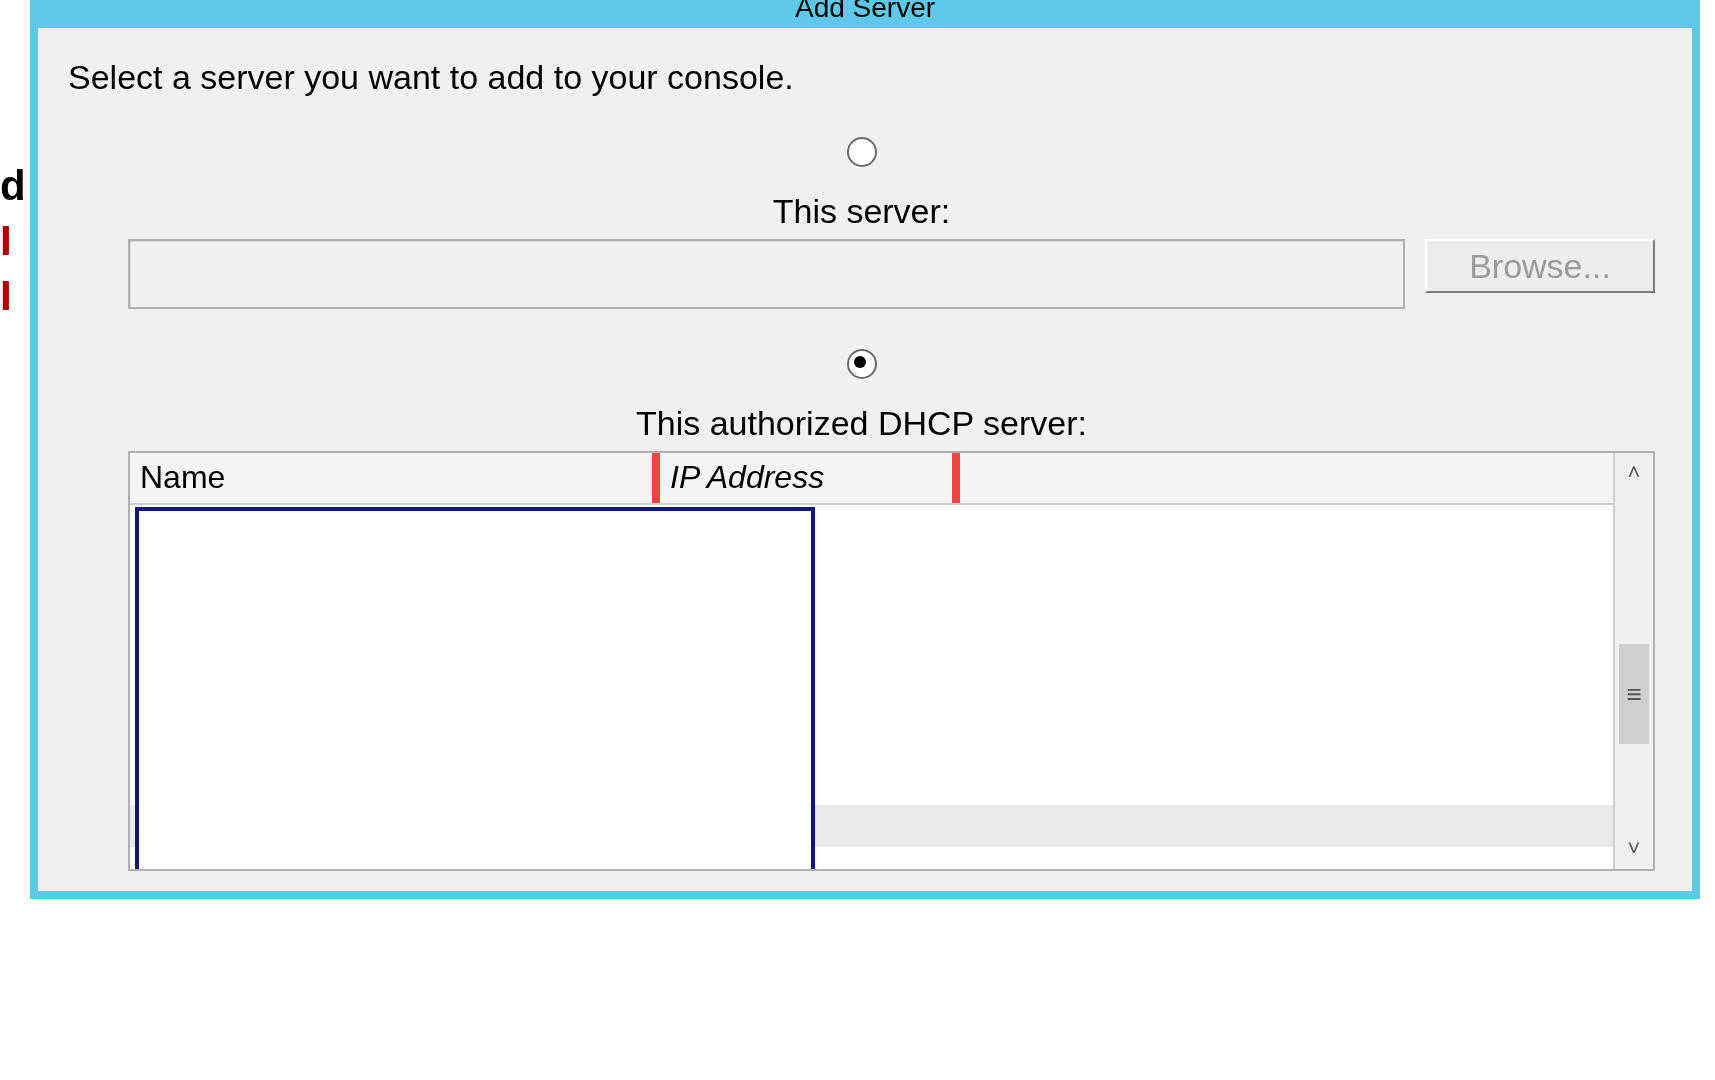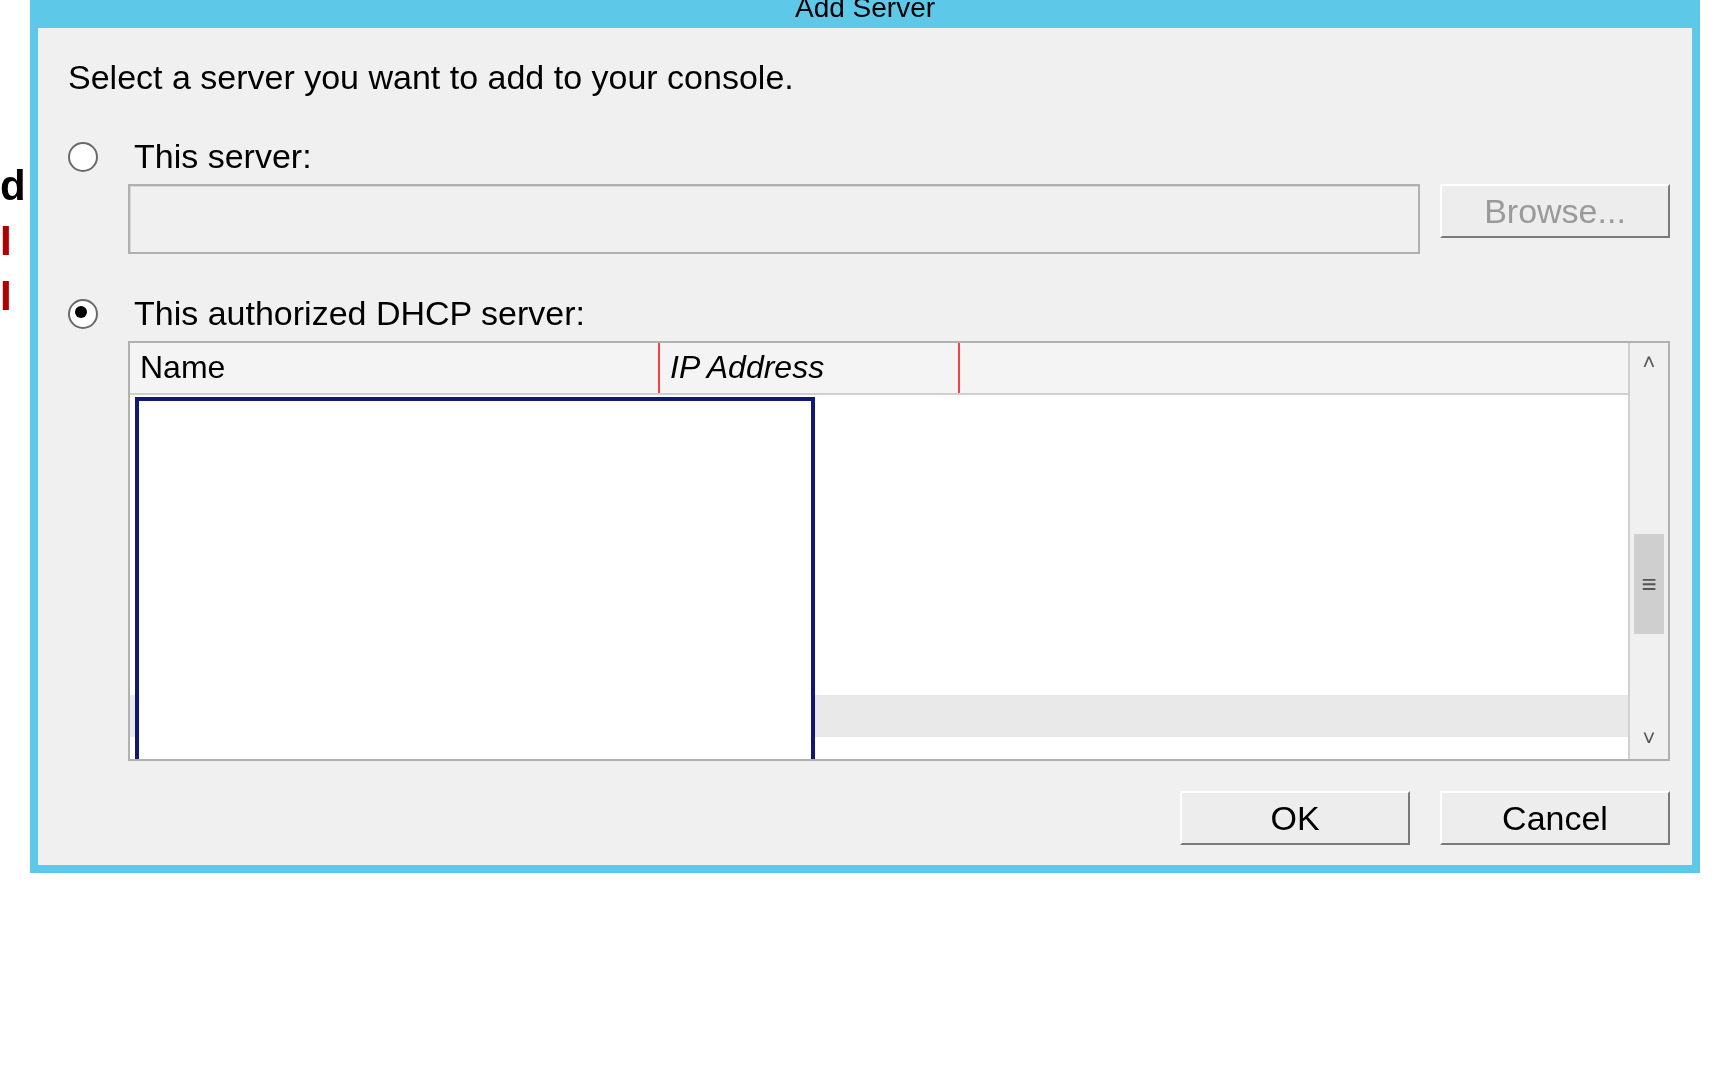--- a/index.html
+++ b/index.html
@@ -36,35 +36,36 @@
     height:40px;
     background:#5ec8e8;
     text-align:center;
     color:#000;
     font-size:28px;
     line-height:40px;
     overflow:hidden;
   }
 
   .client{
-    padding:30px 22px 20px 30px;
+    padding:30px 37px 20px 30px;
     font-size:34px;
     color:#000;
   }
 
   .instruction{
     margin:0 0 40px 0;
   }
 
   
   .opt-row{
     display:flex;
     align-items:center;
-    gap:36px;
+    gap:25px;
     margin-bottom:8px;
+    flex-direction:column;
   }
   .radio{
     width:26px;height:26px;
     border:2px solid #6a6a6a;
     border-radius:50%;
     background:#fff;
     position:relative;
     flex:0 0 auto;
   }
   .radio.checked::after{
@@ -123,21 +124,21 @@
   }
   .lv-header{
     display:flex;
     height:50px;
     background:#f4f4f4;
     border-bottom:2px solid #cfcfcf;
     font-size:32px;
     color:#000;
   }
   .lv-header .col{
-    border-right:2px solid #ef4444;
+    border-right:8px solid #ef4444;
     padding:6px 10px;
     box-sizing:border-box;
   }
   .col.name{width:530px;}
   .col.ip  {width:300px;font-style:italic;}
   .col.blank{flex:1;border-right:none;}
   .lv-rows{
     flex:1;
     position:relative;
     font-size:34px;
@@ -280,19 +281,15 @@
         </div>
         <div class="sb-track">
           <div class="sb-thumb"></div>
         </div>
         <div class="sb-btn">
           <span>˅</span>
         </div>
       </div>
     </div>
 
-    <div class="footer">
-      <div class="btn">OK</div>
-      <div class="btn">Cancel</div>
-    </div>
 
   </div>
 </div>
 
 </body></html>

